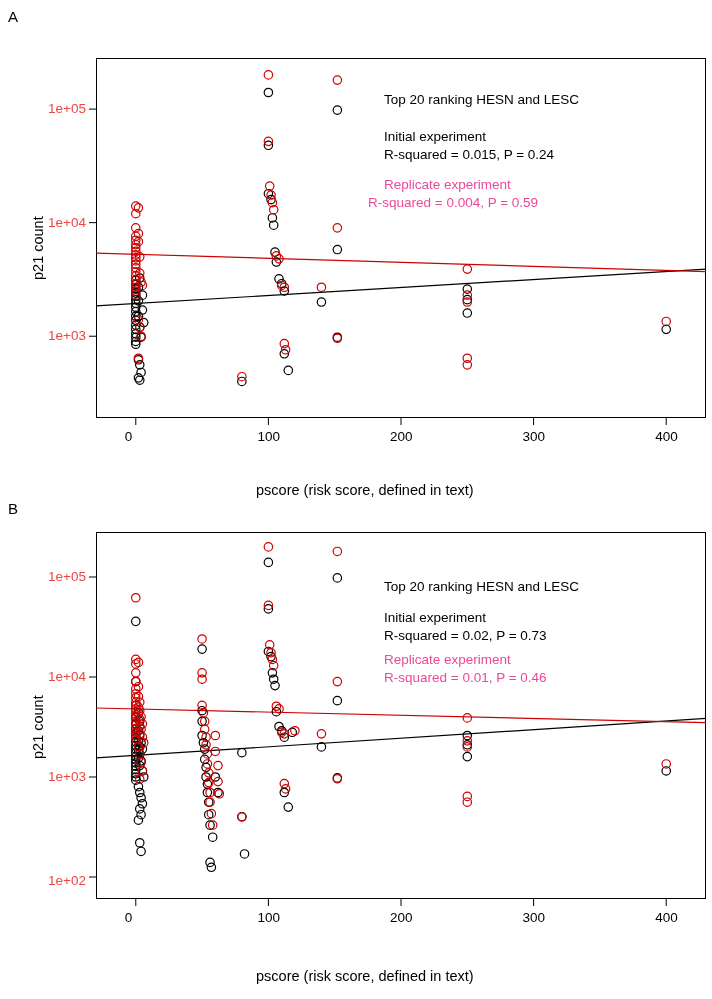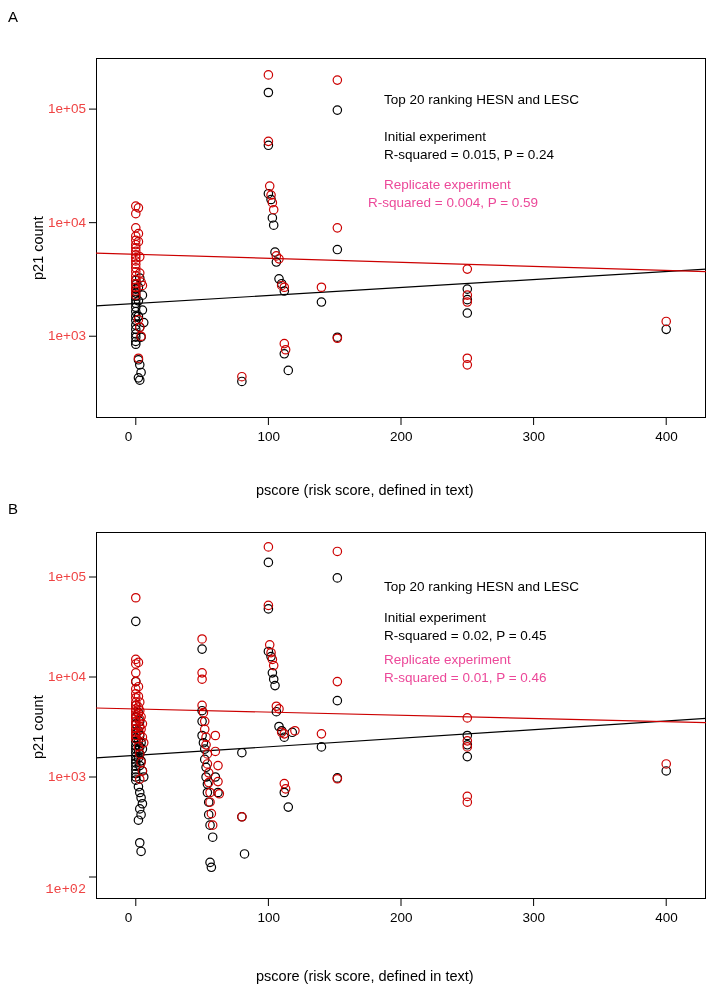--- a/index.html
+++ b/index.html
@@ -433,25 +433,25 @@
         <circle cx="666.2173913043479" cy="264.96662315049934" r="4.2" fill="none" stroke="#cc0000" stroke-width="1.2"></circle>
       </g>
     </svg>
 
   <div class="y-axis-title" id="ytitle-b" style="left:30px; top:260px;">p21 count</div>
 
   <div class="axis-label" id="xtitle-b" style="left:256px; top:469px;">pscore (risk score, defined in text)</div>
 
   <div class="annot black" style="left:384px; top:80px;">Top 20 ranking HESN and LESC</div>
   <div class="annot black" style="left:384px; top:111px;">Initial experiment</div>
-  <div class="annot black" style="left:384px; top:129px;">R-squared = 0.02, P = 0.45</div>
+  <div class="annot black" style="left:384px; top:129px;">R-squared = 0.02, P = 0.73</div>
   <div class="annot red" style="left:384px; top:153px;">Replicate experiment</div>
   <div class="annot red" style="left:384px; top:171px;">R-squared = 0.01, P = 0.46</div>
 <div class="tick-label" style="left: 124.783px; top: 411px;">0</div>
     <div class="tick-label" style="left: 257.391px; top: 411px;">100</div>
     <div class="tick-label" style="left: 390px; top: 411px;">200</div>
     <div class="tick-label" style="left: 522.609px; top: 411px;">300</div>
     <div class="tick-label" style="left: 655.217px; top: 411px;">400</div>
-    <div class="tick-label-y" style="left: 34px; width: 52px; top: 383px; font-family: Liberation Mono, monospace;">1e+02</div>
+    <div class="tick-label-y" style="left: 34px; width: 52px; top: 374px;">1e+02</div>
     <div class="tick-label-y" style="left: 34px; width: 52px; top: 270px;">1e+03</div>
     <div class="tick-label-y" style="left: 34px; width: 52px; top: 170px;">1e+04</div>
     <div class="tick-label-y" style="left: 34px; width: 52px; top: 70px;">1e+05</div>
   </div>
 
 </body></html>

